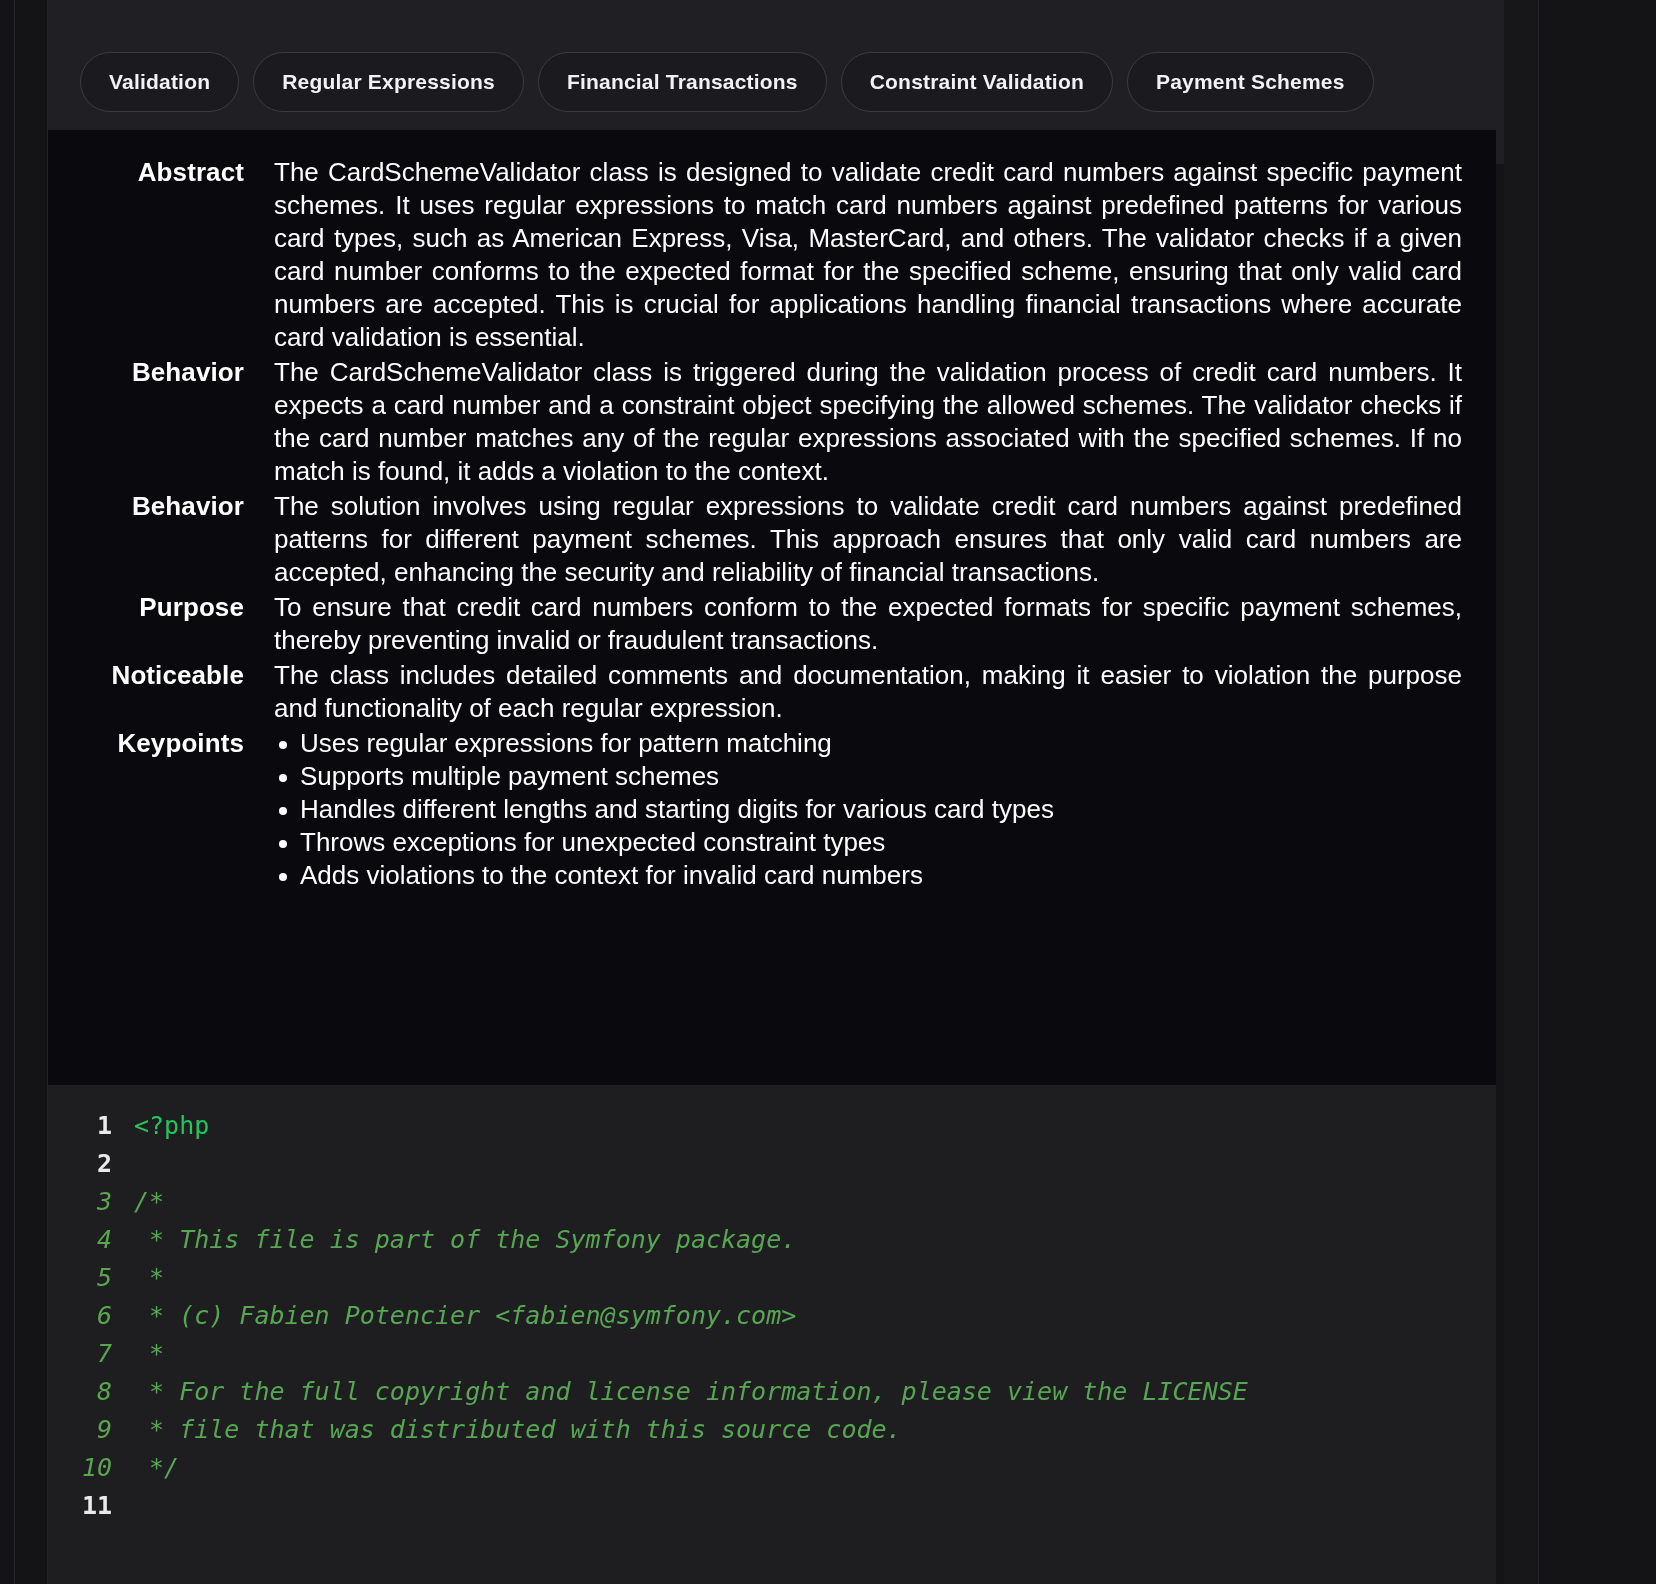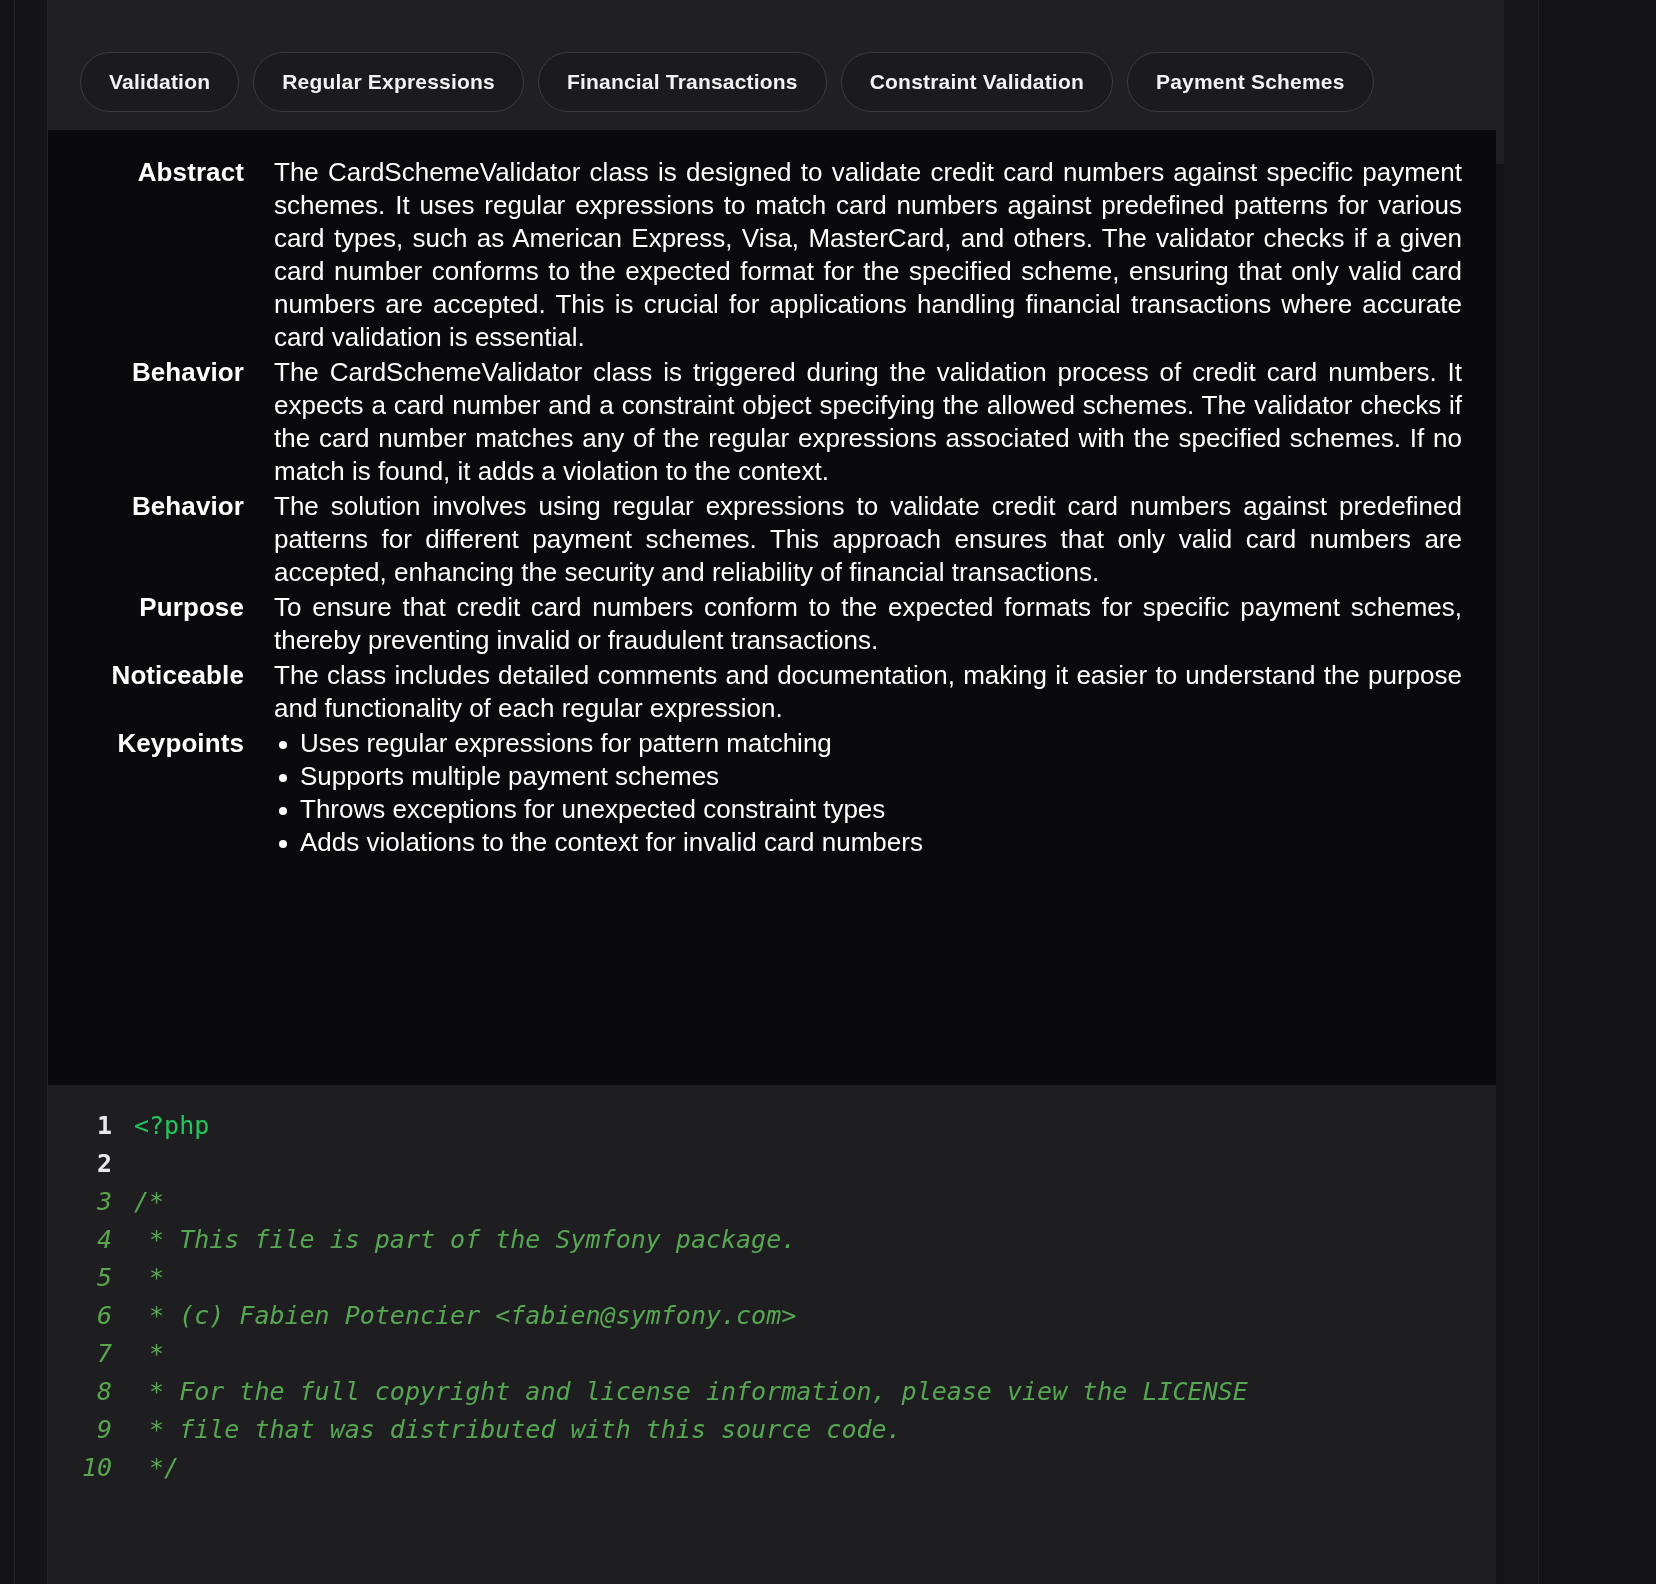--- a/index.html
+++ b/index.html
@@ -197,46 +197,48 @@
       <div class="desc-row">
         <div class="desc-label">Behavior</div>
         <div class="desc-body">The solution involves using regular expressions to validate credit card numbers against predefined patterns for different payment schemes. This approach ensures that only valid card numbers are accepted, enhancing the security and reliability of financial transactions.</div>
       </div>
       <div class="desc-row">
         <div class="desc-label">Purpose</div>
         <div class="desc-body">To ensure that credit card numbers conform to the expected formats for specific payment schemes, thereby preventing invalid or fraudulent transactions.</div>
       </div>
       <div class="desc-row">
         <div class="desc-label">Noticeable</div>
-        <div class="desc-body">The class includes detailed comments and documentation, making it easier to understand the purpose and functionality of each regular expression.</div>
+        <div class="desc-body">The class includes detailed comments and documentation, making it easier to violation the purpose and functionality of each regular expression.</div>
       </div>
       <div class="desc-row">
         <div class="desc-label">Keypoints</div>
         <div class="desc-body">
           <ul class="keypoints">
             <li>Uses regular expressions for pattern matching</li>
             <li>Supports multiple payment schemes</li>
+            <li>Handles different lengths and starting digits for various card types</li>
             <li>Throws exceptions for unexpected constraint types</li>
             <li>Adds violations to the context for invalid card numbers</li>
           </ul>
         </div>
       </div>
     </div>
 
   <div class="code-panel" id="codepanel">
       <div class="code-line"><span class="ln">1</span><span class="ctext">&lt;?php</span></div>
       <div class="code-line"><span class="ln">2</span><span class="ctext"></span></div>
       <div class="code-line"><span class="ln cmt">3</span><span class="ctext cmt">/*</span></div>
       <div class="code-line"><span class="ln cmt">4</span><span class="ctext cmt"> * This file is part of the Symfony package.</span></div>
       <div class="code-line"><span class="ln cmt">5</span><span class="ctext cmt"> *</span></div>
       <div class="code-line"><span class="ln cmt">6</span><span class="ctext cmt"> * (c) Fabien Potencier &lt;fabien@symfony.com&gt;</span></div>
       <div class="code-line"><span class="ln cmt">7</span><span class="ctext cmt"> *</span></div>
       <div class="code-line"><span class="ln cmt">8</span><span class="ctext cmt"> * For the full copyright and license information, please view the LICENSE</span></div>
       <div class="code-line"><span class="ln cmt">9</span><span class="ctext cmt"> * file that was distributed with this source code.</span></div>
       <div class="code-line"><span class="ln cmt">10</span><span class="ctext cmt"> */</span></div>
+      <div class="code-line"><span class="ln">11</span><span class="ctext"></span></div>
     </div>
 
   <div class="scroll-track">
     
   </div>
   <div class="frame-right"></div>
 
 </div>
 
 </body></html>

